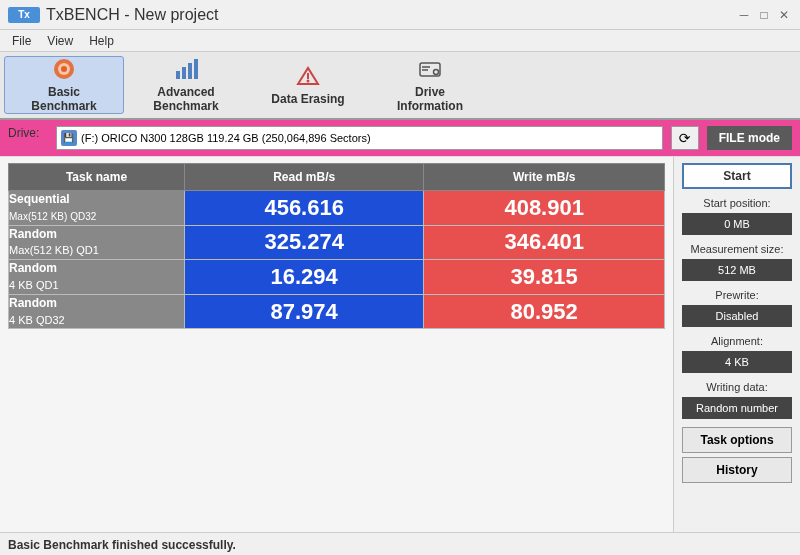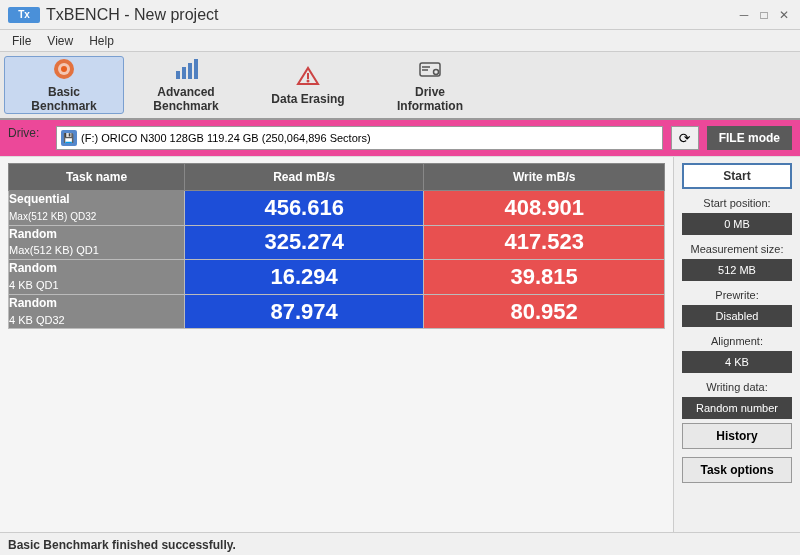--- a/index.html
+++ b/index.html
@@ -360,21 +360,21 @@
       </thead>
       <tbody>
         <tr>
           <td class="task-cell">Sequential<br><span style="font-weight:normal;font-size:10px;">Max(512 KB) QD32</span></td>
           <td class="read-cell">456.616</td>
           <td class="write-cell">408.901</td>
         </tr>
         <tr>
           <td class="task-cell">Random<br><span style="font-weight:normal;font-size:11px;">Max(512 KB) QD1</span></td>
           <td class="read-cell">325.274</td>
-          <td class="write-cell">417.523</td>
+          <td class="write-cell">346.401</td>
         </tr>
         <tr>
           <td class="task-cell">Random<br><span style="font-weight:normal;font-size:11px;">4 KB QD1</span></td>
           <td class="read-cell">16.294</td>
           <td class="write-cell">39.815</td>
         </tr>
         <tr>
           <td class="task-cell">Random<br><span style="font-weight:normal;font-size:11px;">4 KB QD32</span></td>
           <td class="read-cell">87.974</td>
           <td class="write-cell">80.952</td>
@@ -388,20 +388,20 @@
     <div class="panel-label">Start position:</div>
     <div class="panel-value">0 MB</div>
     <div class="panel-label">Measurement size:</div>
     <div class="panel-value">512 MB</div>
     <div class="panel-label">Prewrite:</div>
     <div class="panel-value">Disabled</div>
     <div class="panel-label">Alignment:</div>
     <div class="panel-value">4 KB</div>
     <div class="panel-label">Writing data:</div>
     <div class="panel-value">Random number</div>
+    <button class="panel-btn" style="margin-top:4px;">Task options</button>
     <button class="panel-btn">History</button>
-    <button class="panel-btn" style="margin-top:4px;">Task options</button>
   </div>
 </div>
 
 <div class="status-bar">
   <span class="status-bold">Basic Benchmark finished successfully.</span>
 </div>
 
 </body></html>

